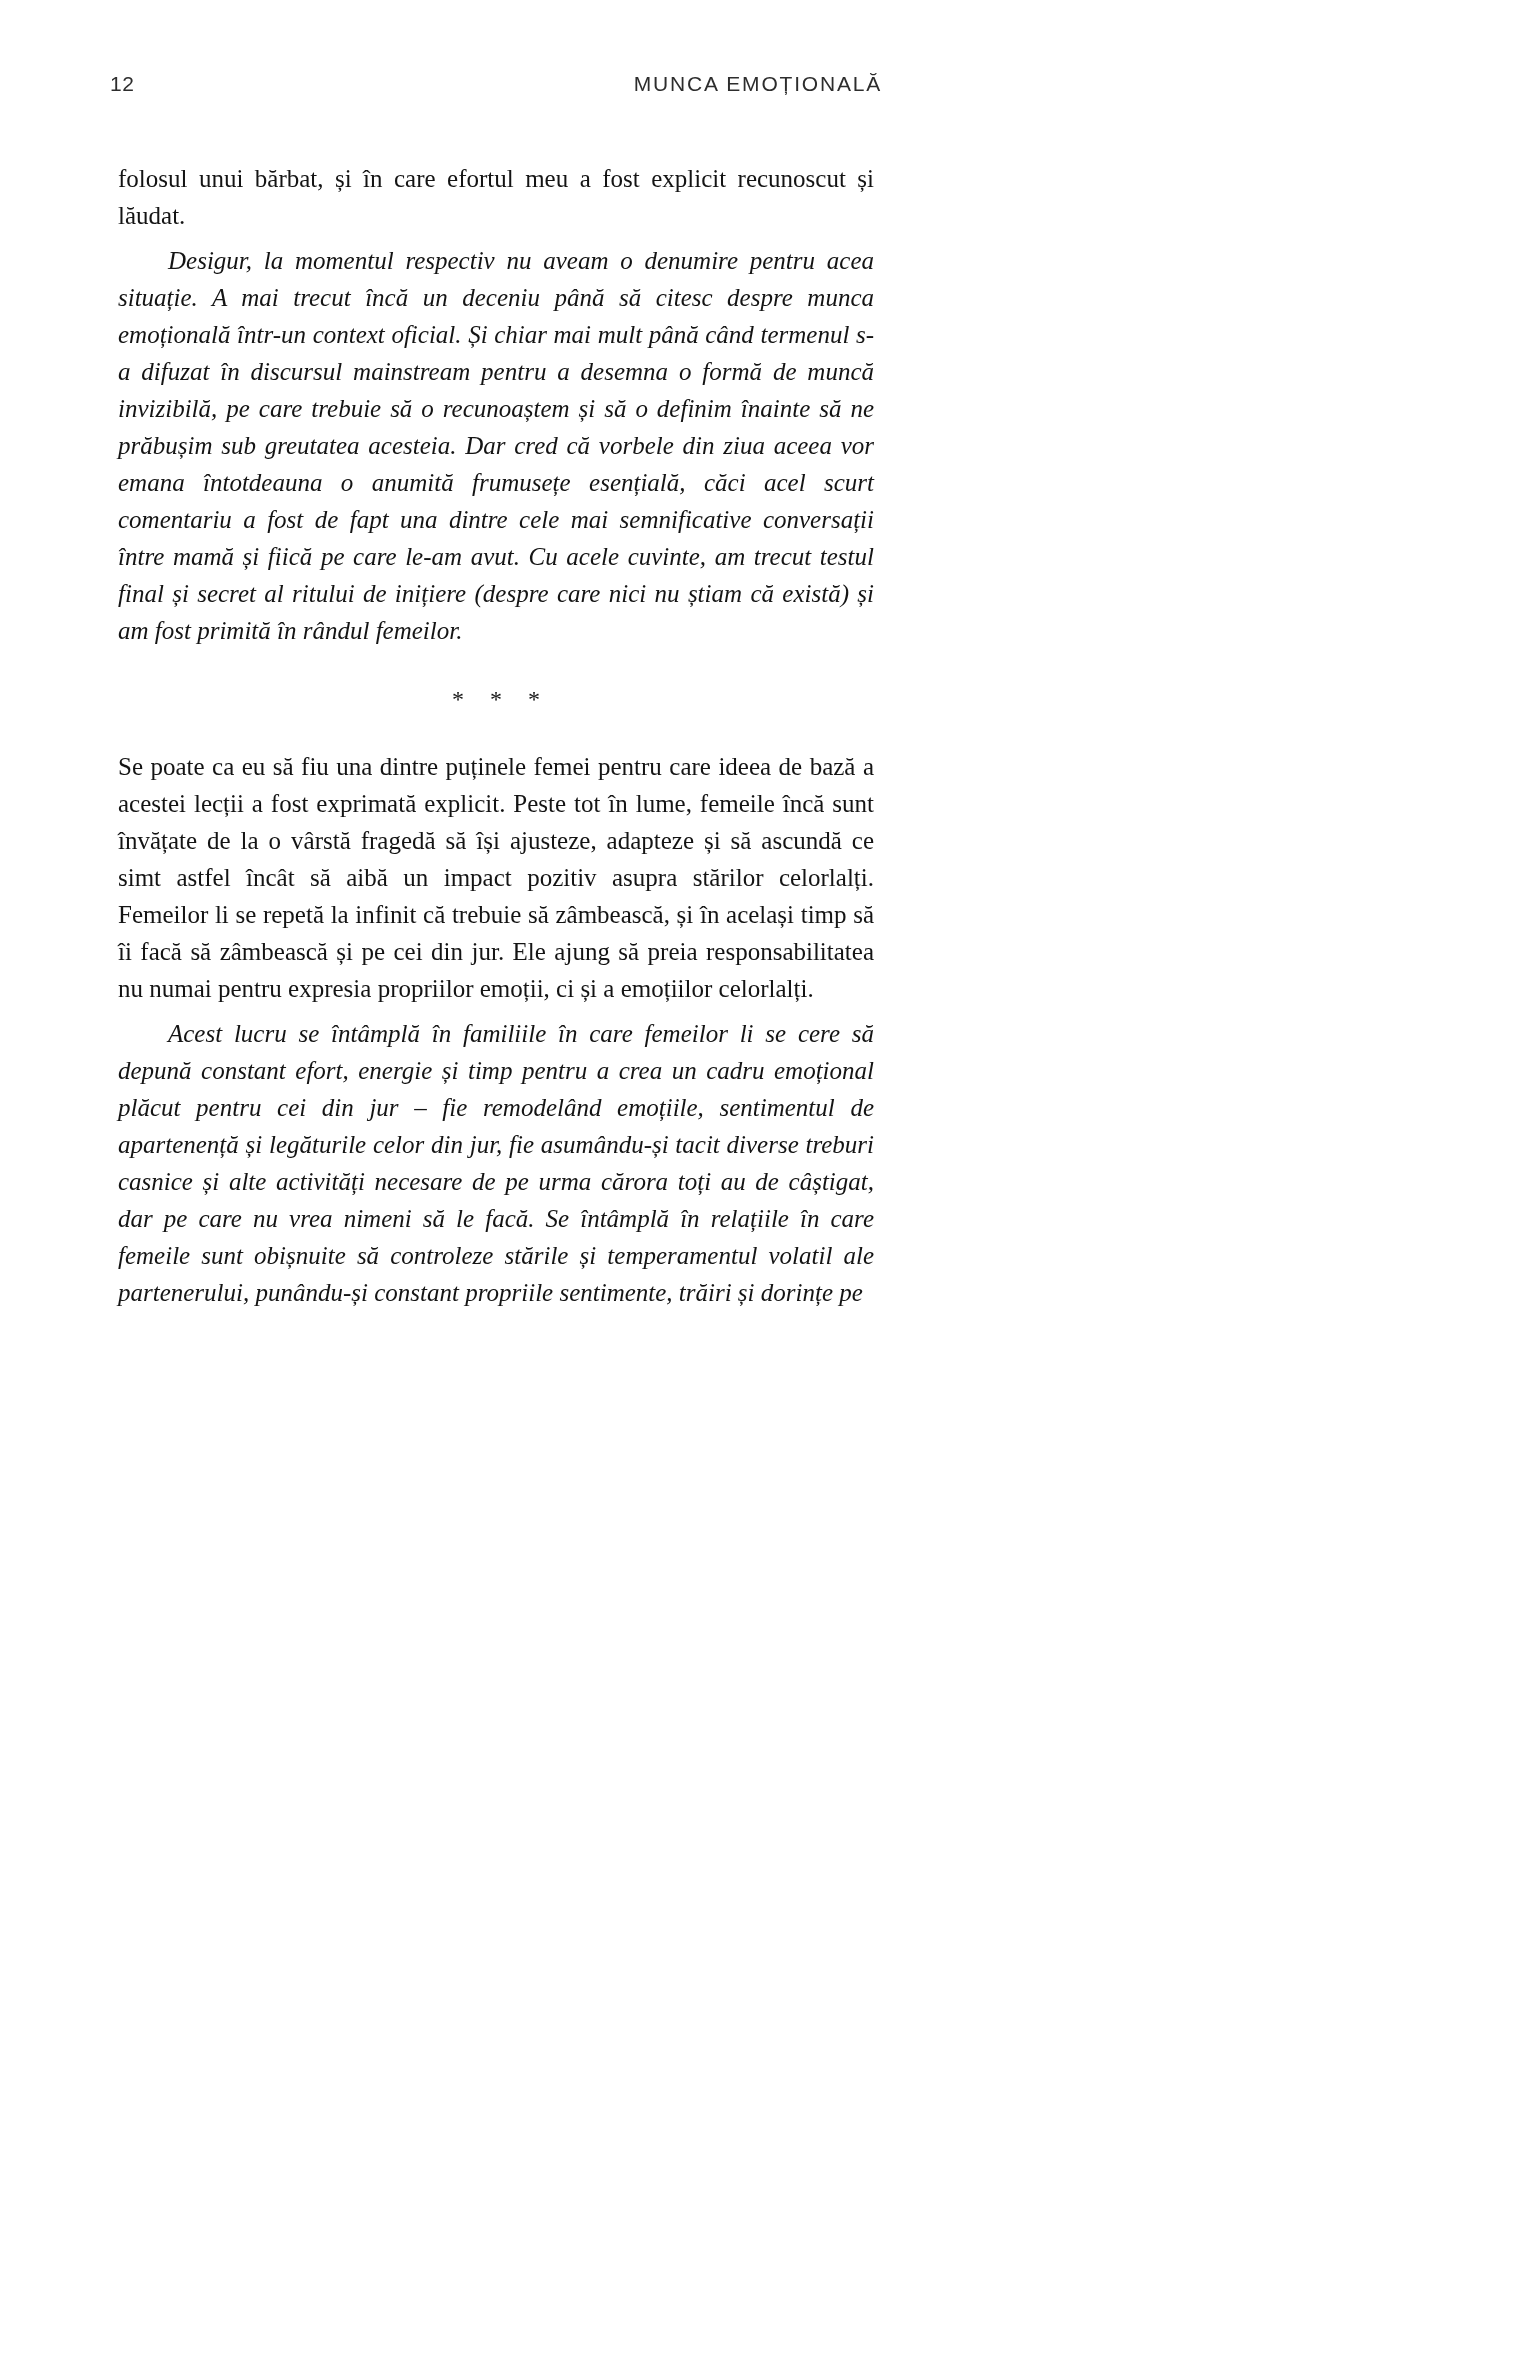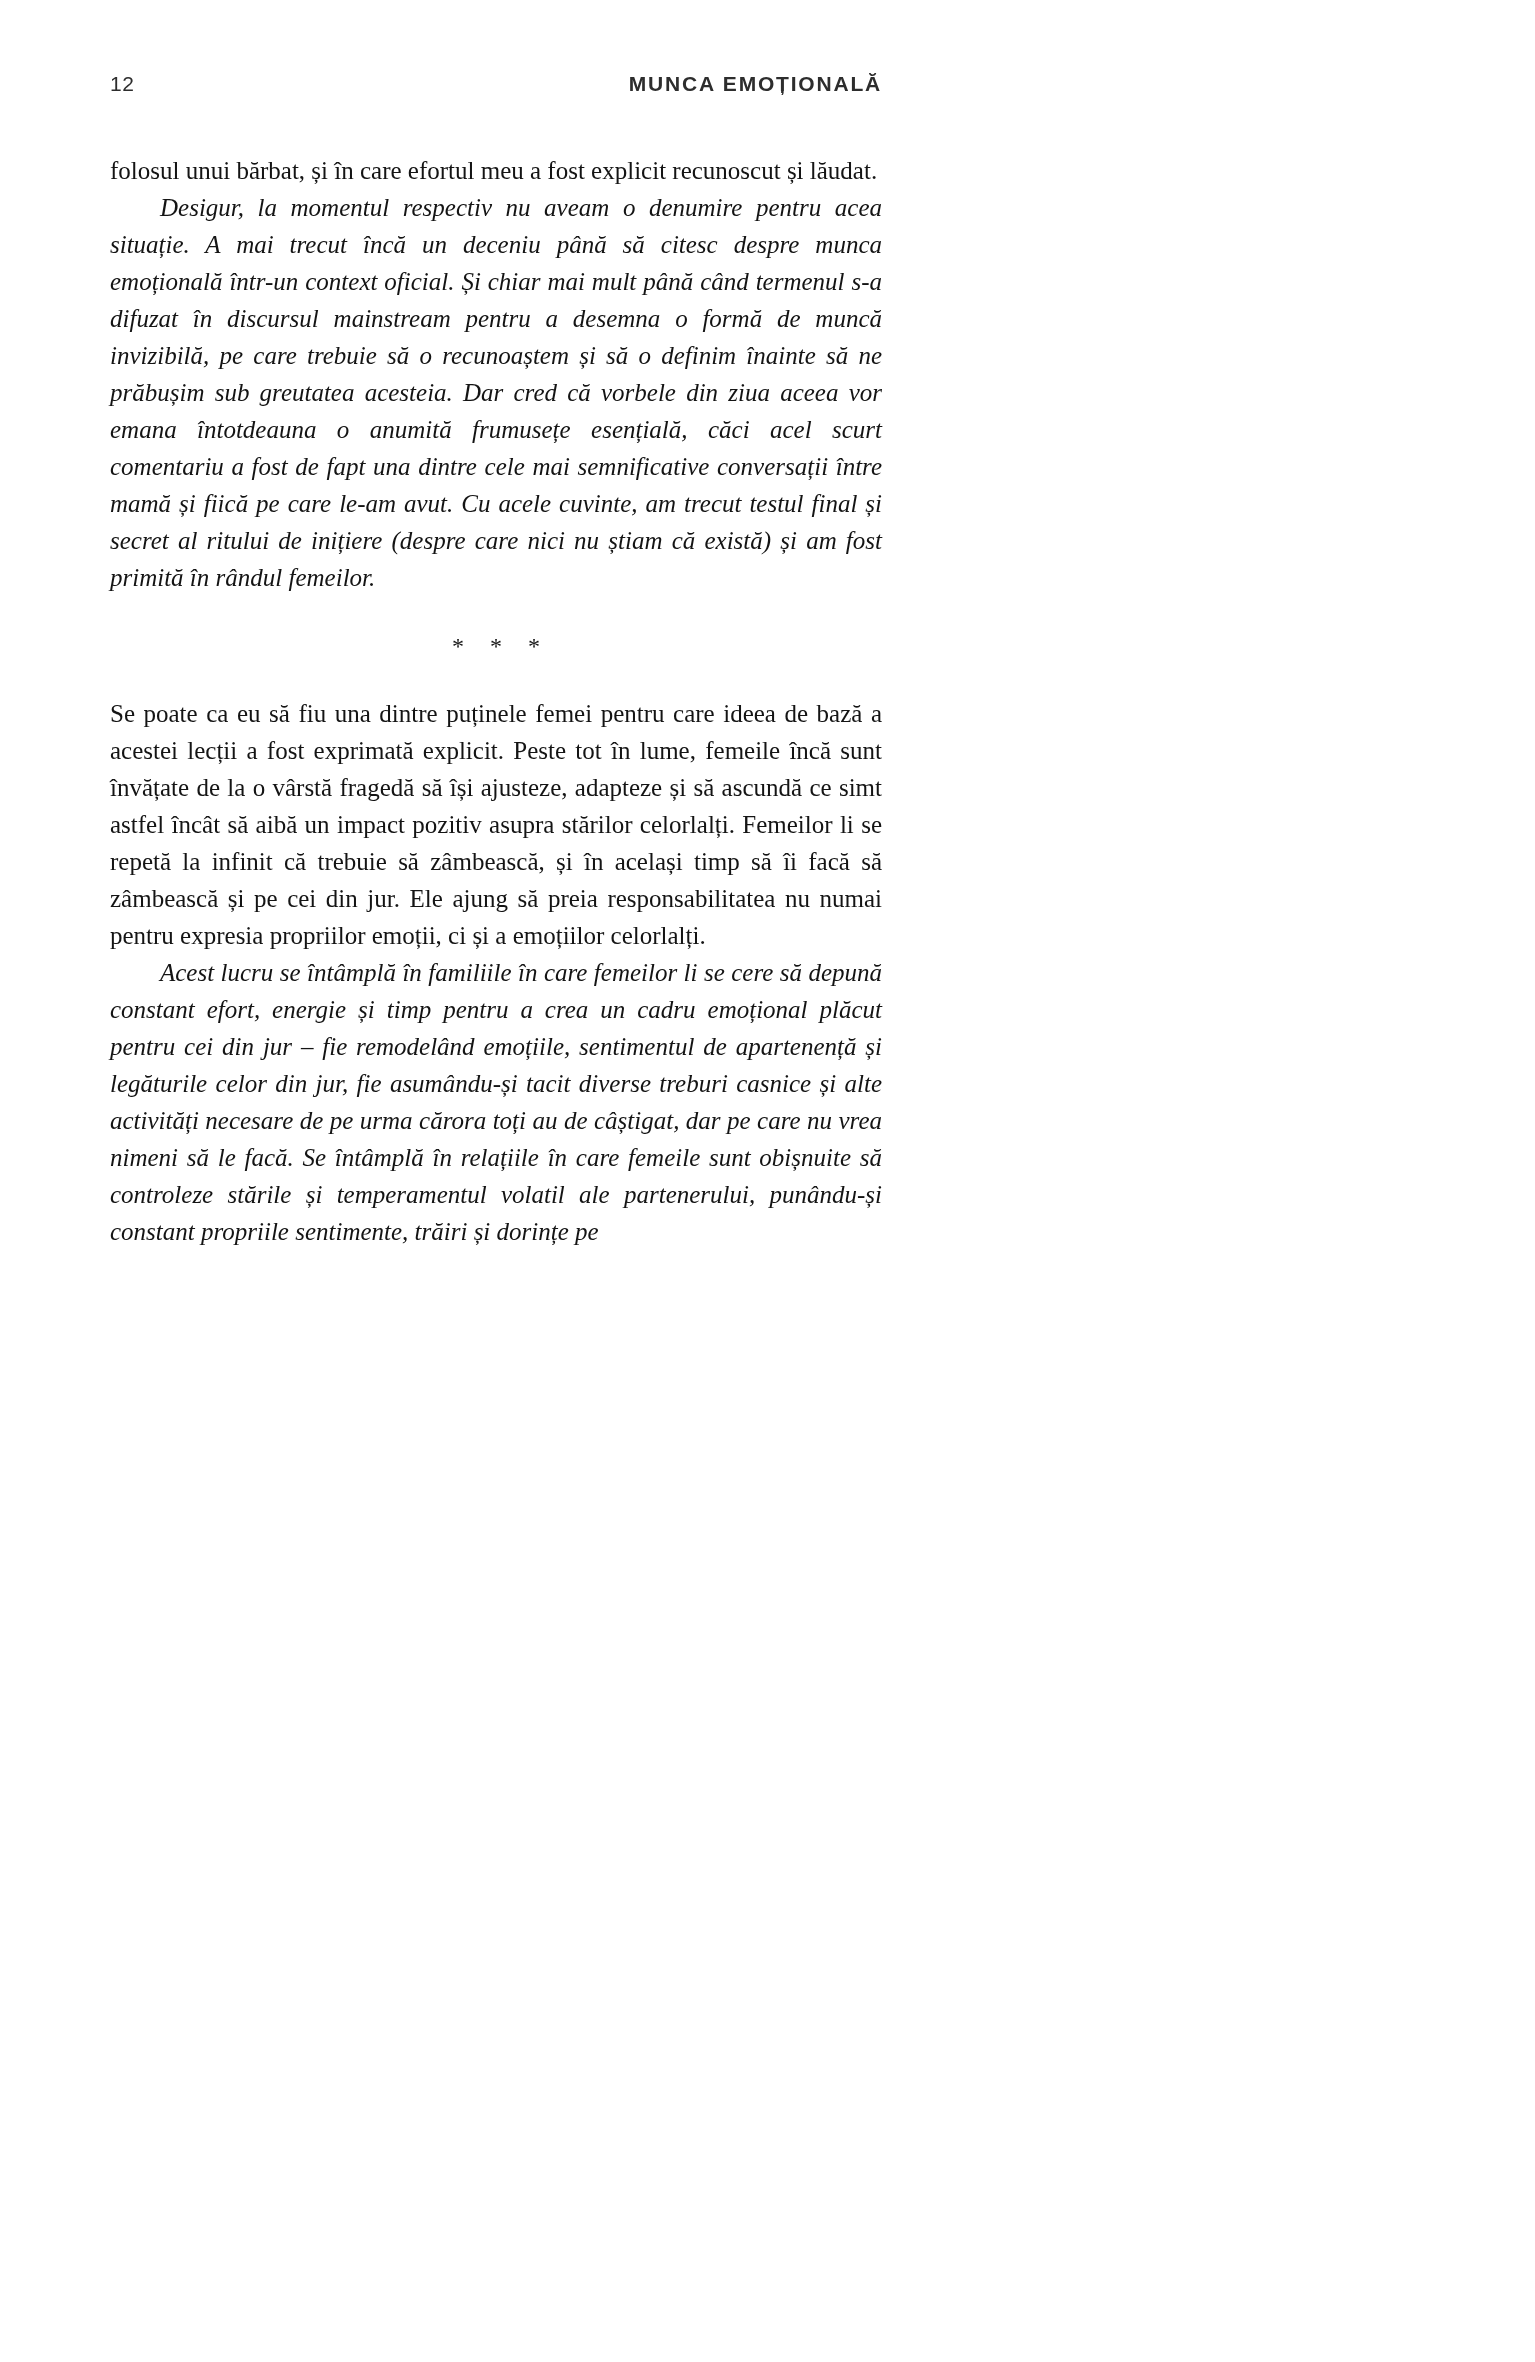--- a/index.html
+++ b/index.html
@@ -25,35 +25,35 @@
     align-items: flex-start;
     font-family: "Liberation Sans", sans-serif;
     font-size: 21px;
     color: #2d2d2d;
   }
   .page-number {
     letter-spacing: 0.5px;
   }
   .running-title {
     letter-spacing: 1.8px;
-    font-weight: 700;
+    font-weight: 400;
   }
   .text-column {
     position: absolute;
     top: 152px;
     left: 110px;
     width: 772px;
     font-family: "Liberation Serif", serif;
     font-size: 25px;
     line-height: 37px;
     text-align: justify;
     color: #141414;
   }
   .text-column p {
-    margin: 0;
+    margin: 8px;
   }
   .text-column p.indent {
     text-indent: 50px;
     font-style: italic;
   }
   .separator {
     text-align: center;
     font-size: 24px;
     word-spacing: 20px;
     margin: 32px 0 30px 0;

